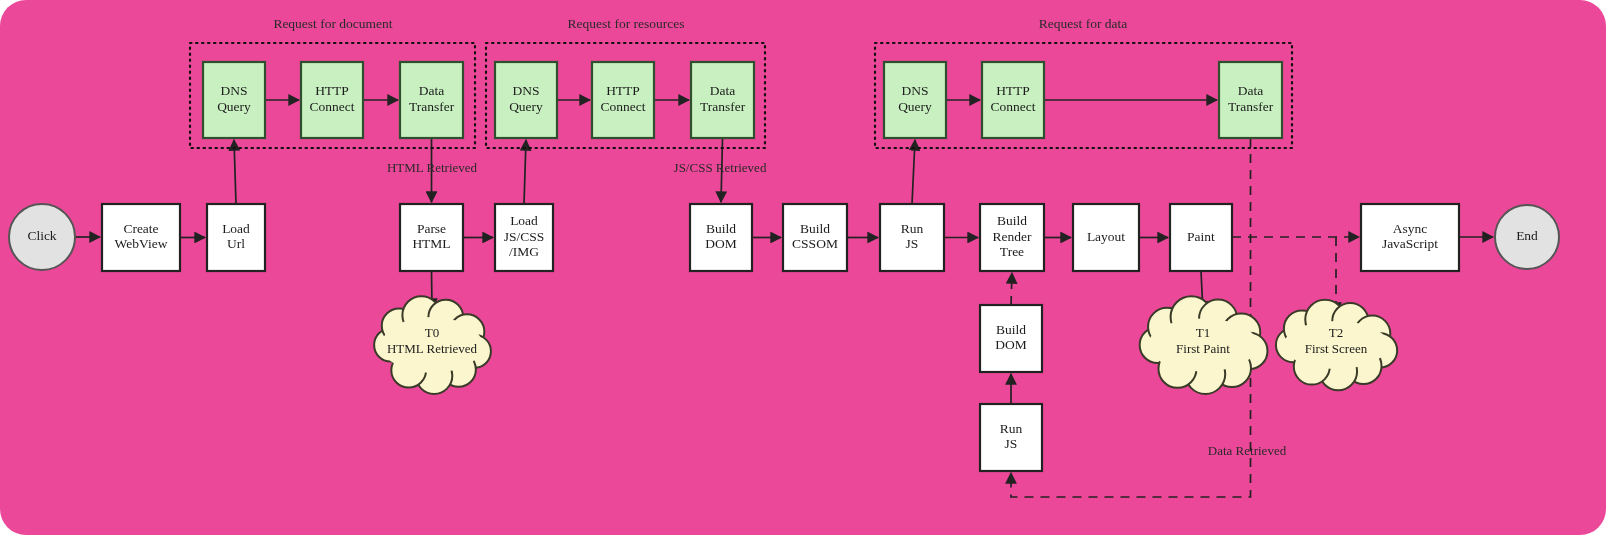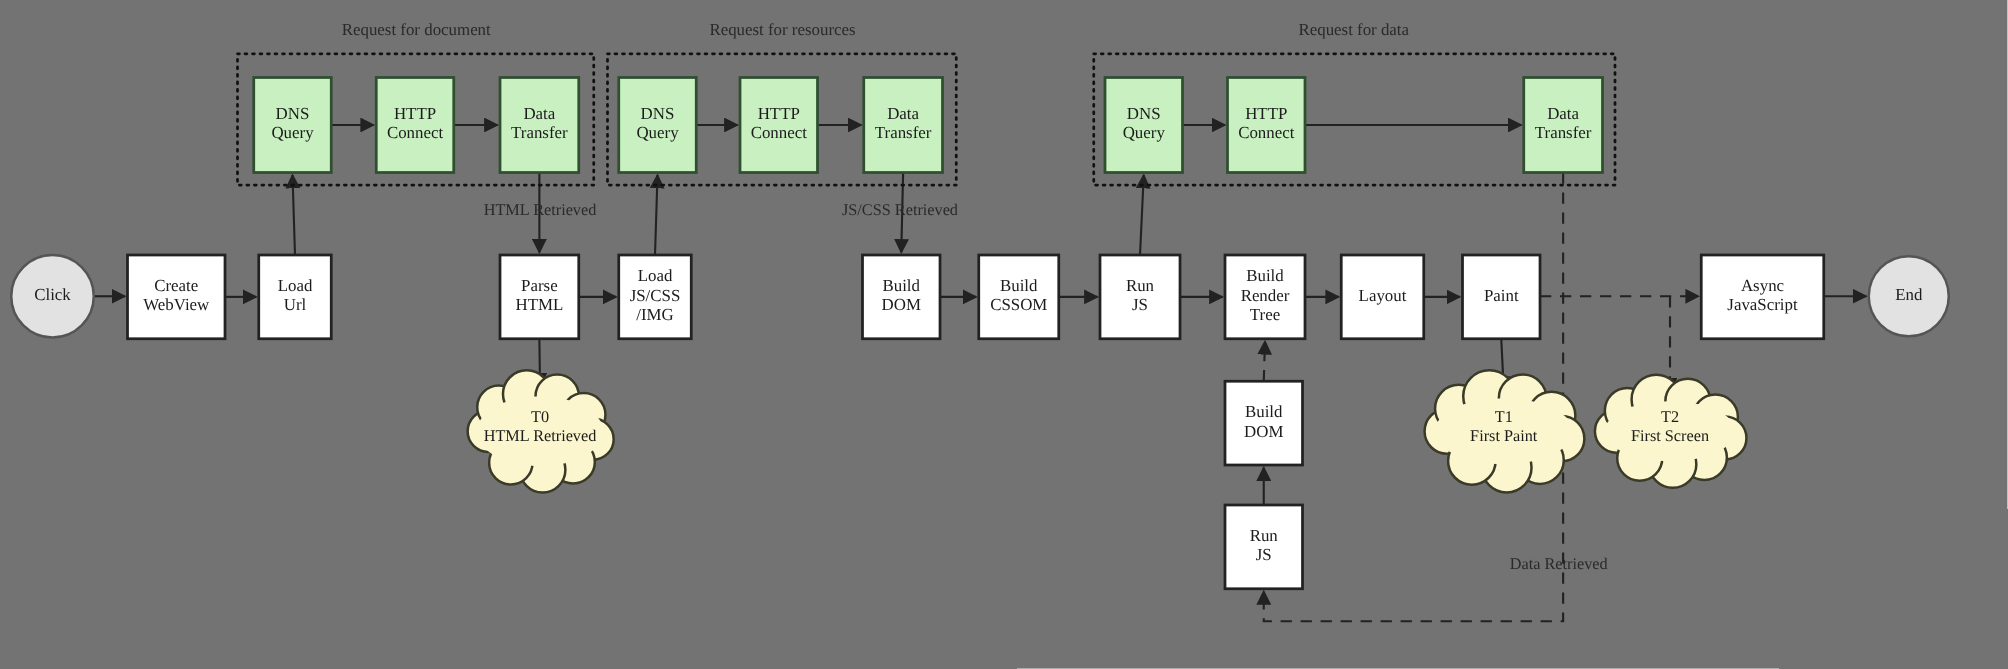--- a/index.html
+++ b/index.html
@@ -1,17 +1,17 @@
 <!DOCTYPE html>
 <html><head>
 <meta charset="utf-8">
 <style>
   html,body{margin:0;padding:0;background:#ffffff;}
-  #stage{position:relative;width:1606px;height:535px;background:#737373;
-         font-family:"Liberation Serif", serif;}
+  #stage{position:relative;width:1606px;height:535px;background:#ec4899;
+         font-family:"Liberation Serif", serif;border-radius:26px;}
   svg{display:block;}
   .bx-label{font-family:"Liberation Serif", serif;font-size:13.5px;fill:#1c1c1c;
             text-anchor:middle;dominant-baseline:middle;}
   .grp-title{font-family:"Liberation Serif", serif;font-size:13.5px;fill:#2a2a2a;
              text-anchor:middle;}
   .edge-label{font-family:"Liberation Serif", serif;font-size:13px;fill:#2a2a2a;
               text-anchor:middle;}
   .cloud-label{font-family:"Liberation Serif", serif;font-size:13px;fill:#1c1c1c;
                text-anchor:middle;}
 </style>

